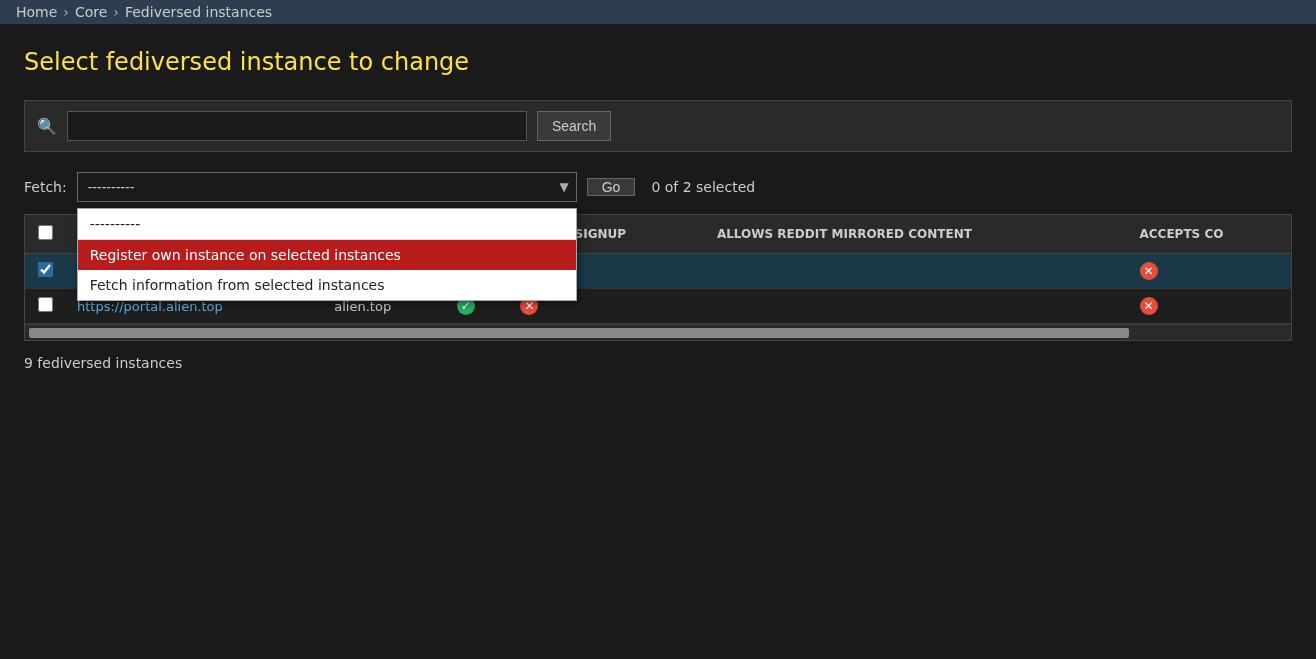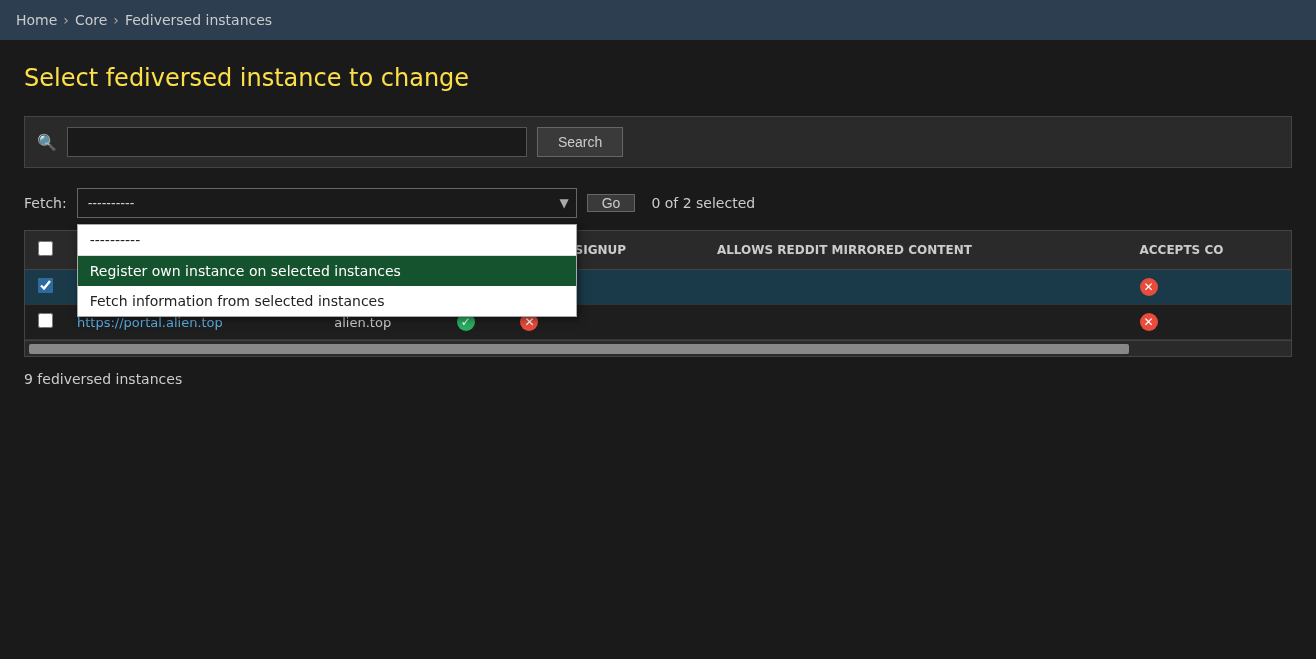--- a/index.html
+++ b/index.html
@@ -15,21 +15,21 @@
 
     
     .breadcrumb-bar {
       background: #2c3e50;
       padding: 10px 16px;
       font-size: 14px;
       color: #ccc;
       display: flex;
       align-items: center;
       gap: 6px;
-      height: 40px;
+      height: 24px;
     }
     .breadcrumb-bar a {
       color: #ccc;
       text-decoration: none;
     }
     .breadcrumb-sep { color: #aaa; }
 
     
     .main-content {
       padding: 24px 24px 24px 24px;
@@ -62,21 +62,21 @@
       color: #ccc;
       padding: 6px 8px;
       font-size: 14px;
       width: 460px;
       outline: none;
     }
     .search-btn {
       background: #3a3a3a;
       border: 1px solid #666;
       color: #ccc;
-      padding: 6px 20px;
+      padding: 6px 14px;
       font-size: 14px;
       cursor: pointer;
     }
 
     
     .action-row {
       display: flex;
       align-items: center;
       gap: 10px;
       margin-bottom: 12px;
@@ -135,21 +135,21 @@
       box-shadow: 2px 2px 8px rgba(0,0,0,0.5);
     }
     .dropdown-item {
       padding: 7px 12px;
       color: #222;
       cursor: pointer;
       font-size: 14px;
       background: #fff;
     }
     .dropdown-item.highlighted {
-      background: #14532d;
+      background: #b91c1c;
       color: #fff;
     }
     .dropdown-separator {
       padding: 7px 12px;
       color: #222;
       font-size: 14px;
       background: #fff;
       border-bottom: 1px solid #ddd;
     }
 

